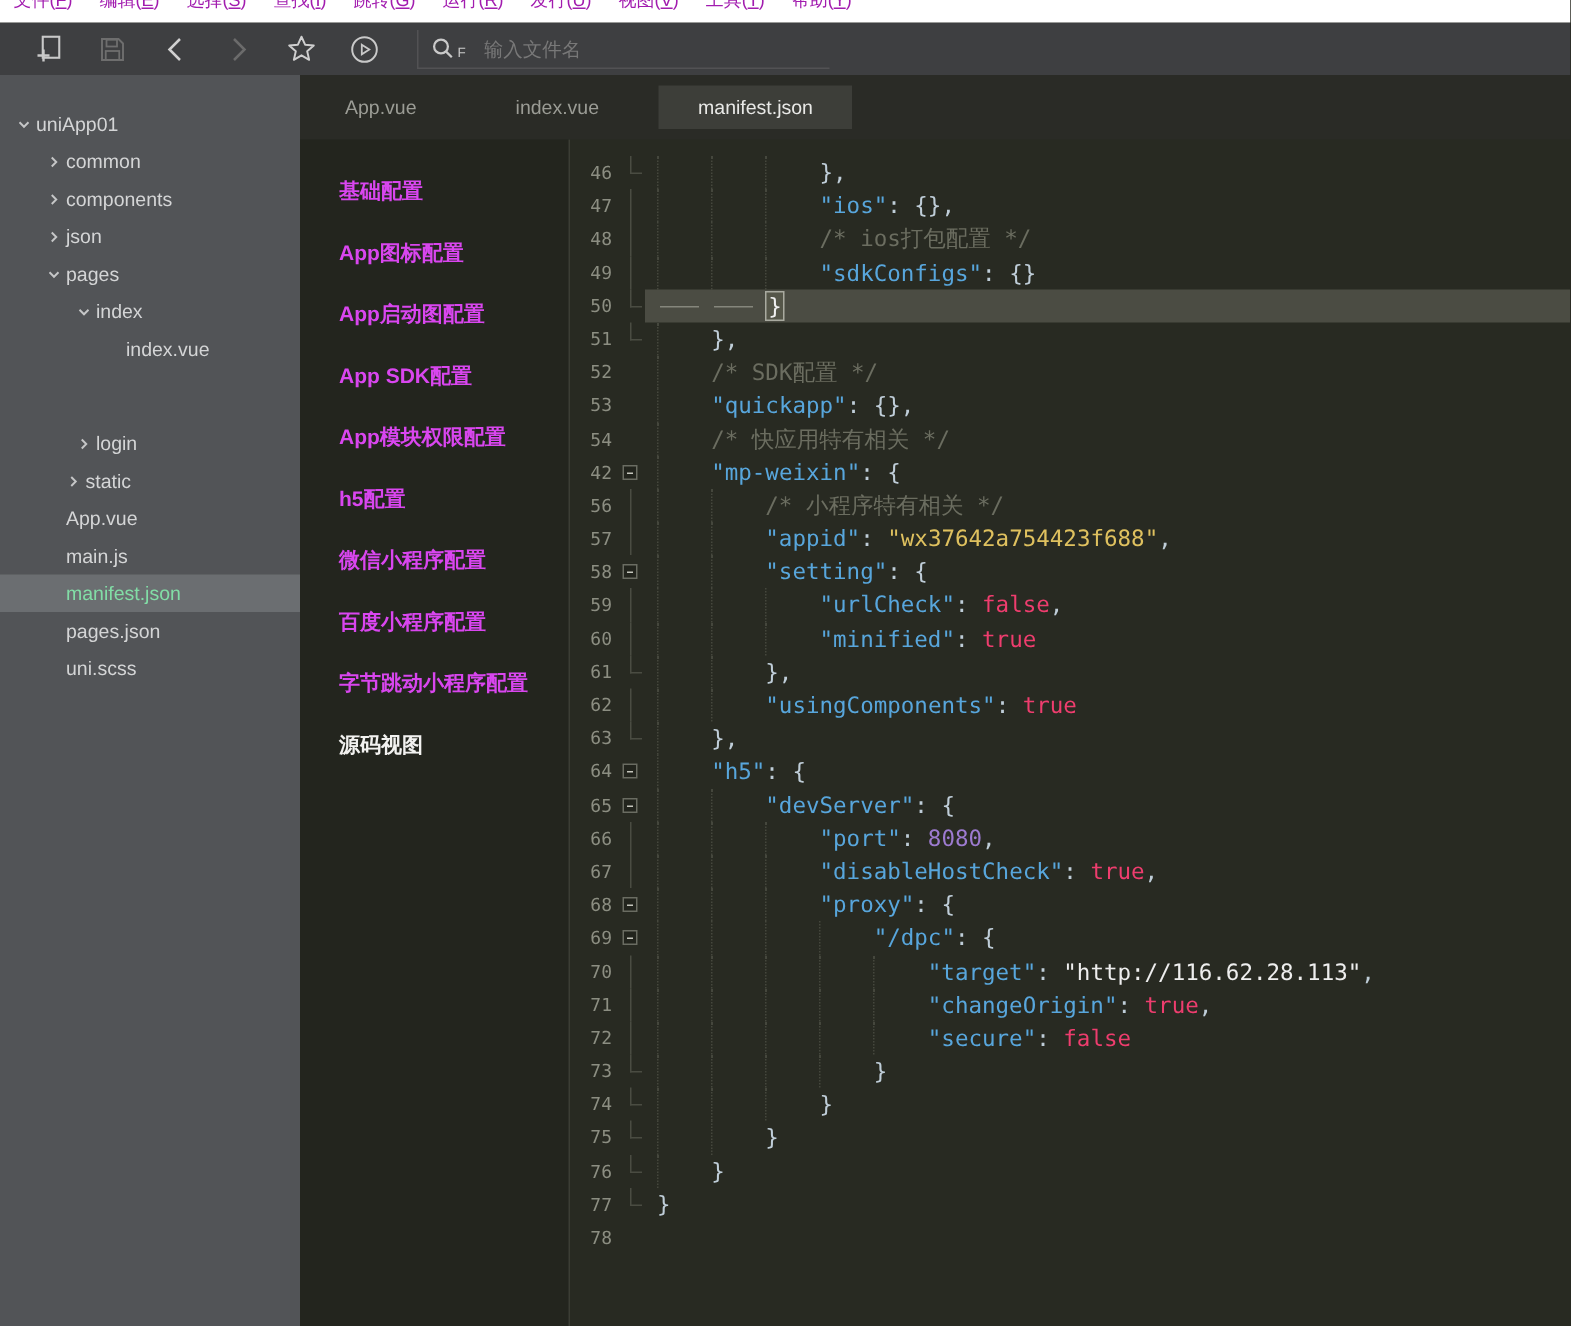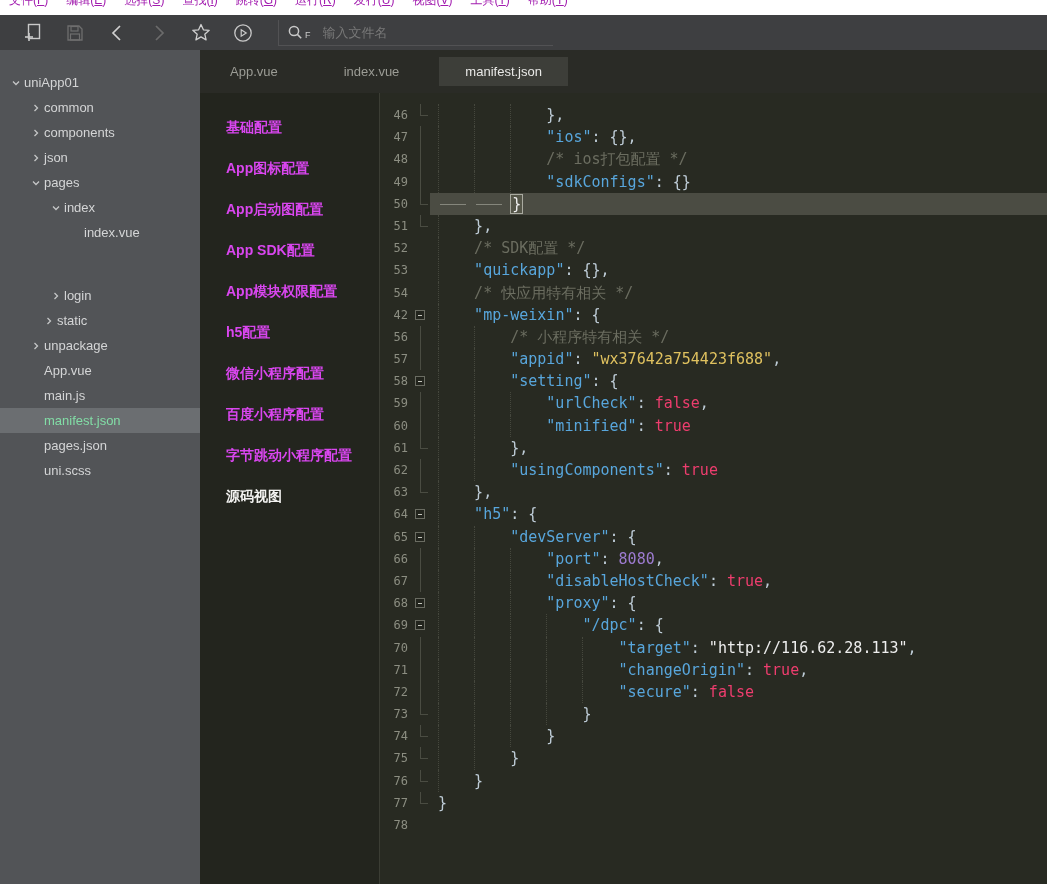--- a/index.html
+++ b/index.html
@@ -212,28 +212,20 @@
       </div>
       <div class="tree-row" style="padding-left: 41px;">
         <span class="tree-chevron">
           <svg width="10" height="10" viewBox="0 0 10 10">
             <polyline points="3.5,2 6.5,5 3.5,8" fill="none" stroke="#c5c6c7" stroke-width="1.3"></polyline>
           </svg>
         </span>
         <span>static</span>
       </div>
       <div class="tree-row" style="padding-left: 28px;">
-        <span class="tree-chevron">
-          <svg width="10" height="10" viewBox="0 0 10 10">
-            <polyline points="3.5,2 6.5,5 3.5,8" fill="none" stroke="#c5c6c7" stroke-width="1.3"></polyline>
-          </svg>
-        </span>
-        <span>unpackage</span>
-      </div>
-      <div class="tree-row" style="padding-left: 28px;">
         <span class="tree-chevron"></span>
         <span>App.vue</span>
       </div>
       <div class="tree-row" style="padding-left: 28px;">
         <span class="tree-chevron"></span>
         <span>main.js</span>
       </div>
       <div class="tree-row selected" style="padding-left: 28px;">
         <span class="tree-chevron"></span>
         <span>manifest.json</span>

